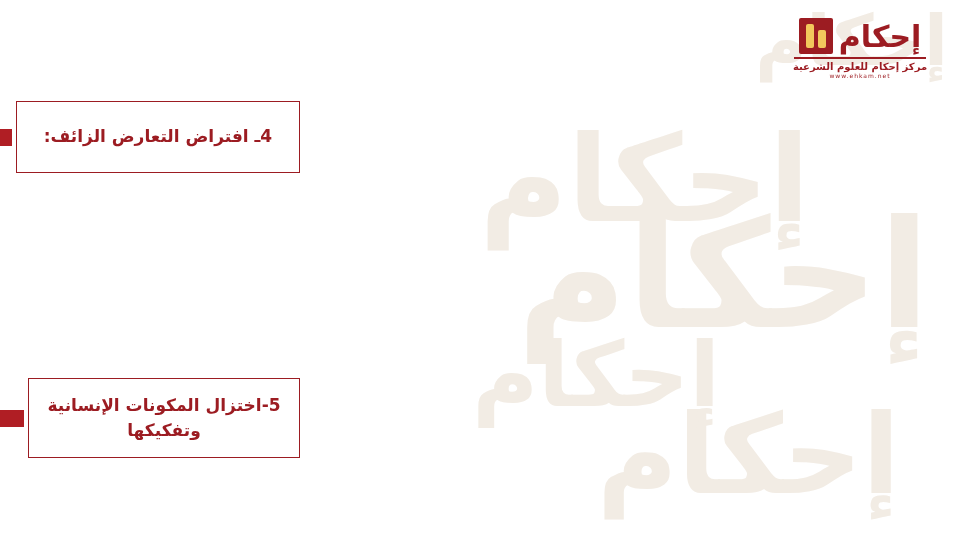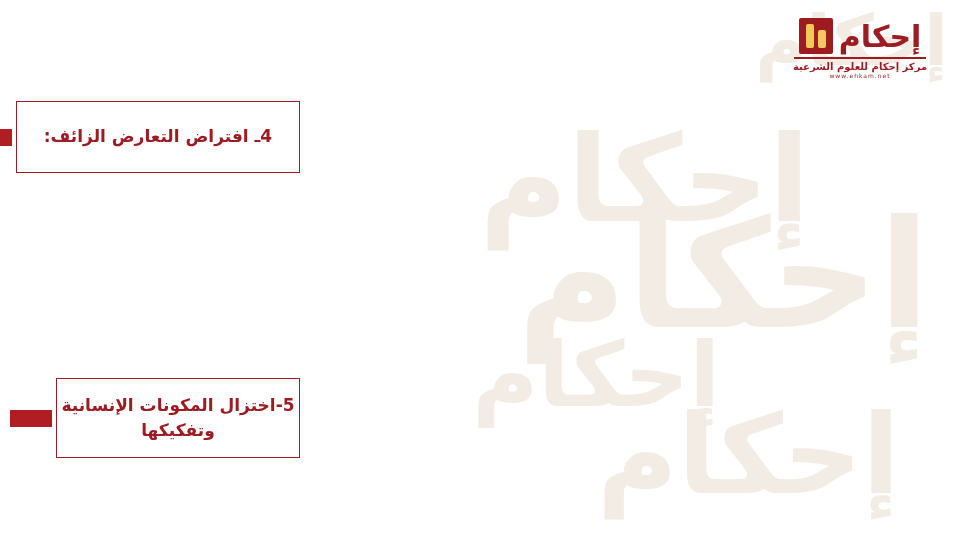--- a/index.html
+++ b/index.html
@@ -108,21 +108,21 @@
     color: #9c1c22;
     font-weight: bold;
     text-align: center;
     padding: 10px 0;
     box-sizing: border-box;
     font-size: 17px;
     line-height: 1.45;
     flex: 0 0 auto;
   }
   #row-1 .label-box { width: 284px; height: 72px; display: flex; align-items: center; justify-content: center; }
-  #row-2 .label-box { width: 244px; height: 80px; display: flex; align-items: center; justify-content: center; }
+  #row-2 .label-box { width: 272px; height: 80px; display: flex; align-items: center; justify-content: center; }
 
   
   .arrow {
     flex: 0 0 auto;
     width: 72px;
     height: 40px;
     position: relative;
     margin: 0 4px;
   }
   .arrow .shaft {

